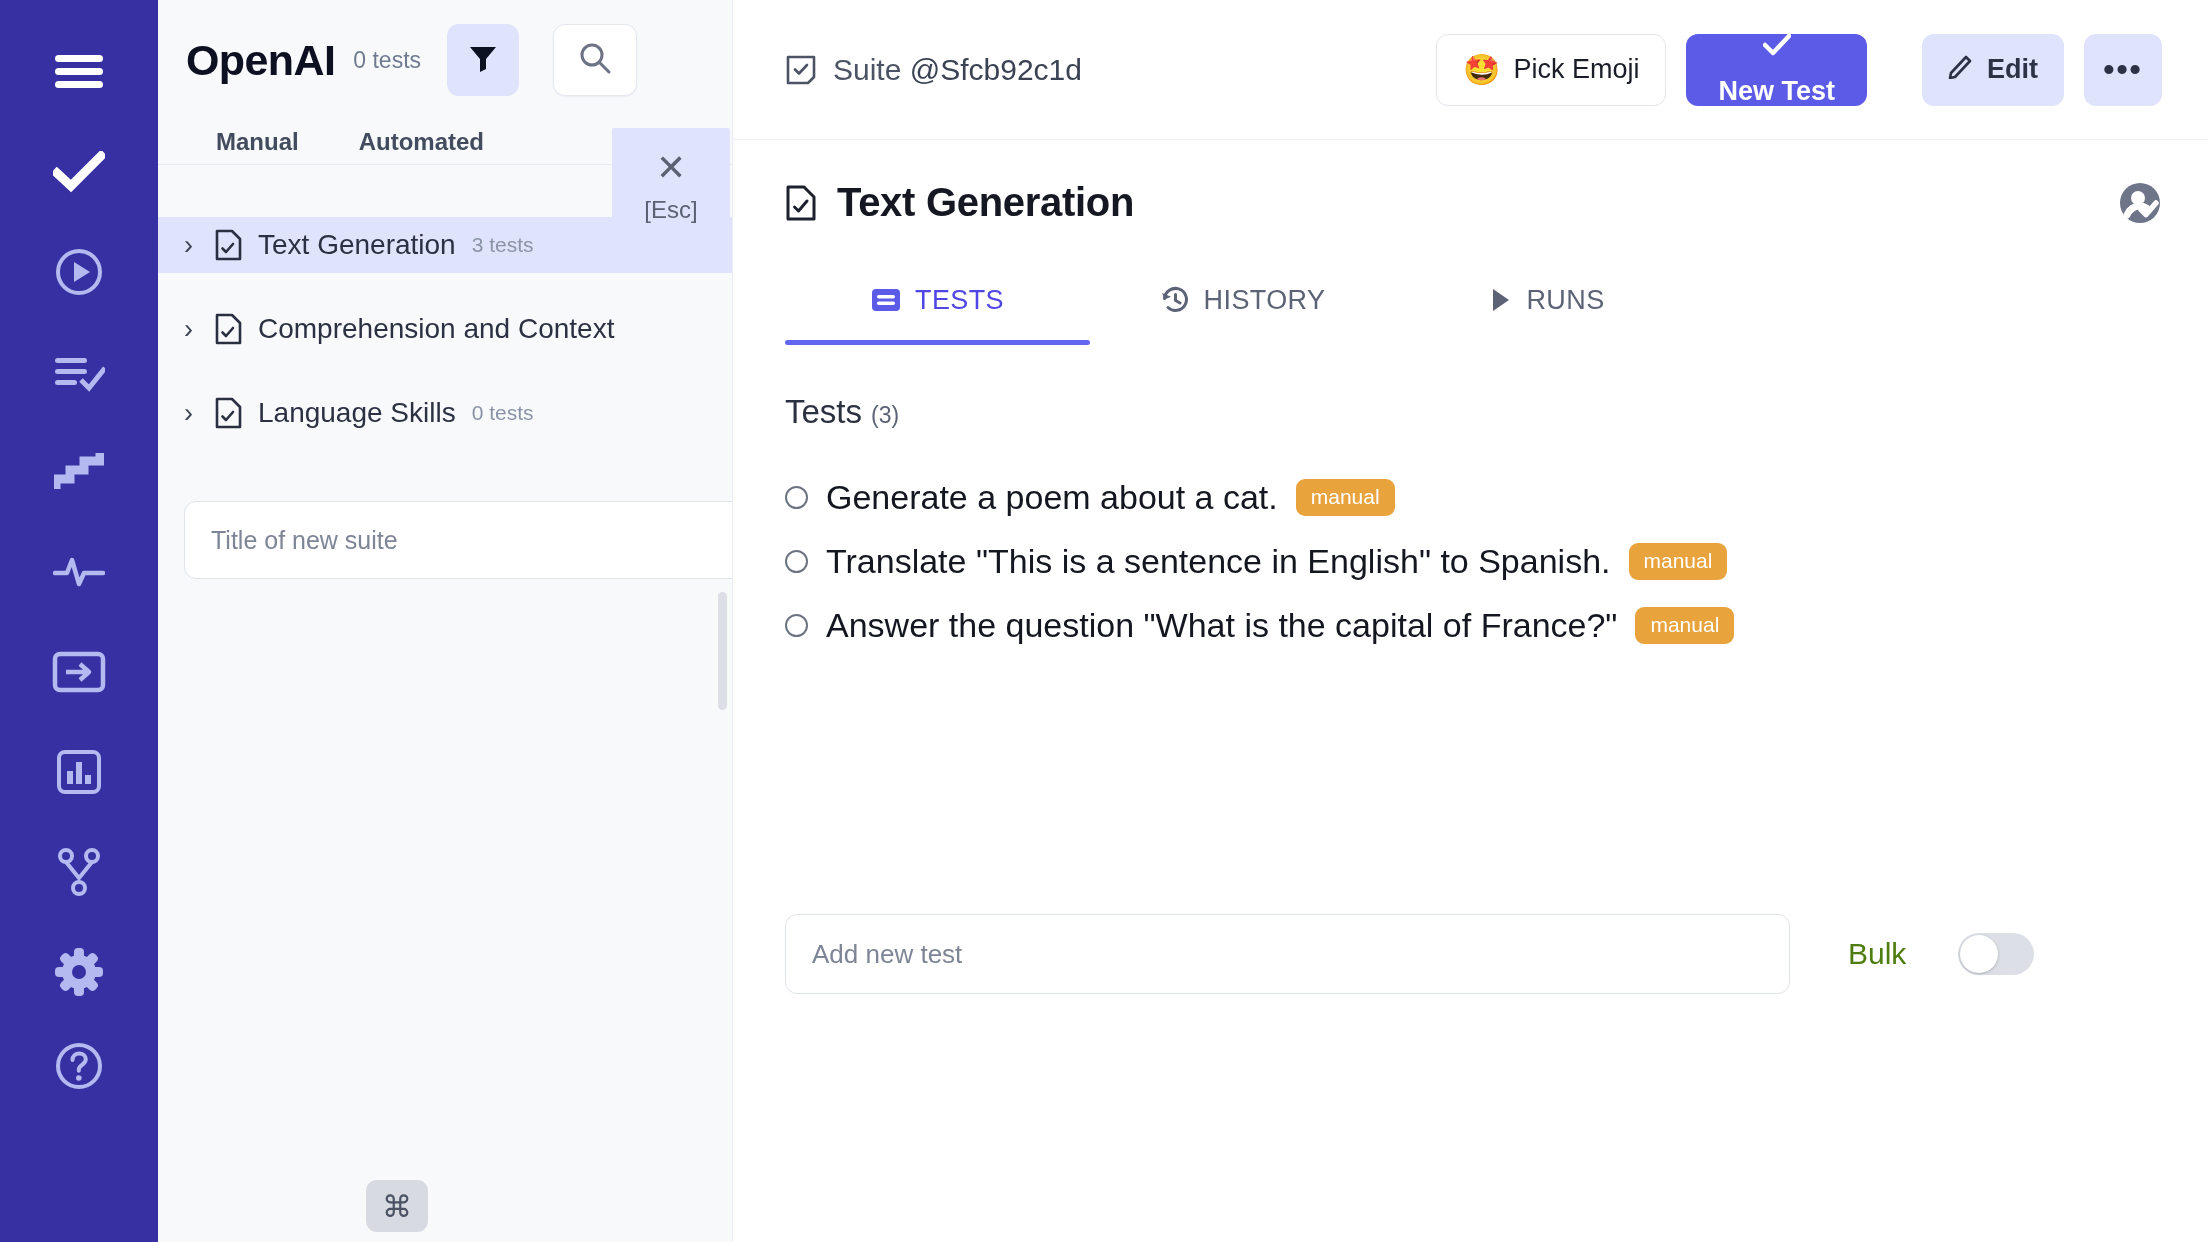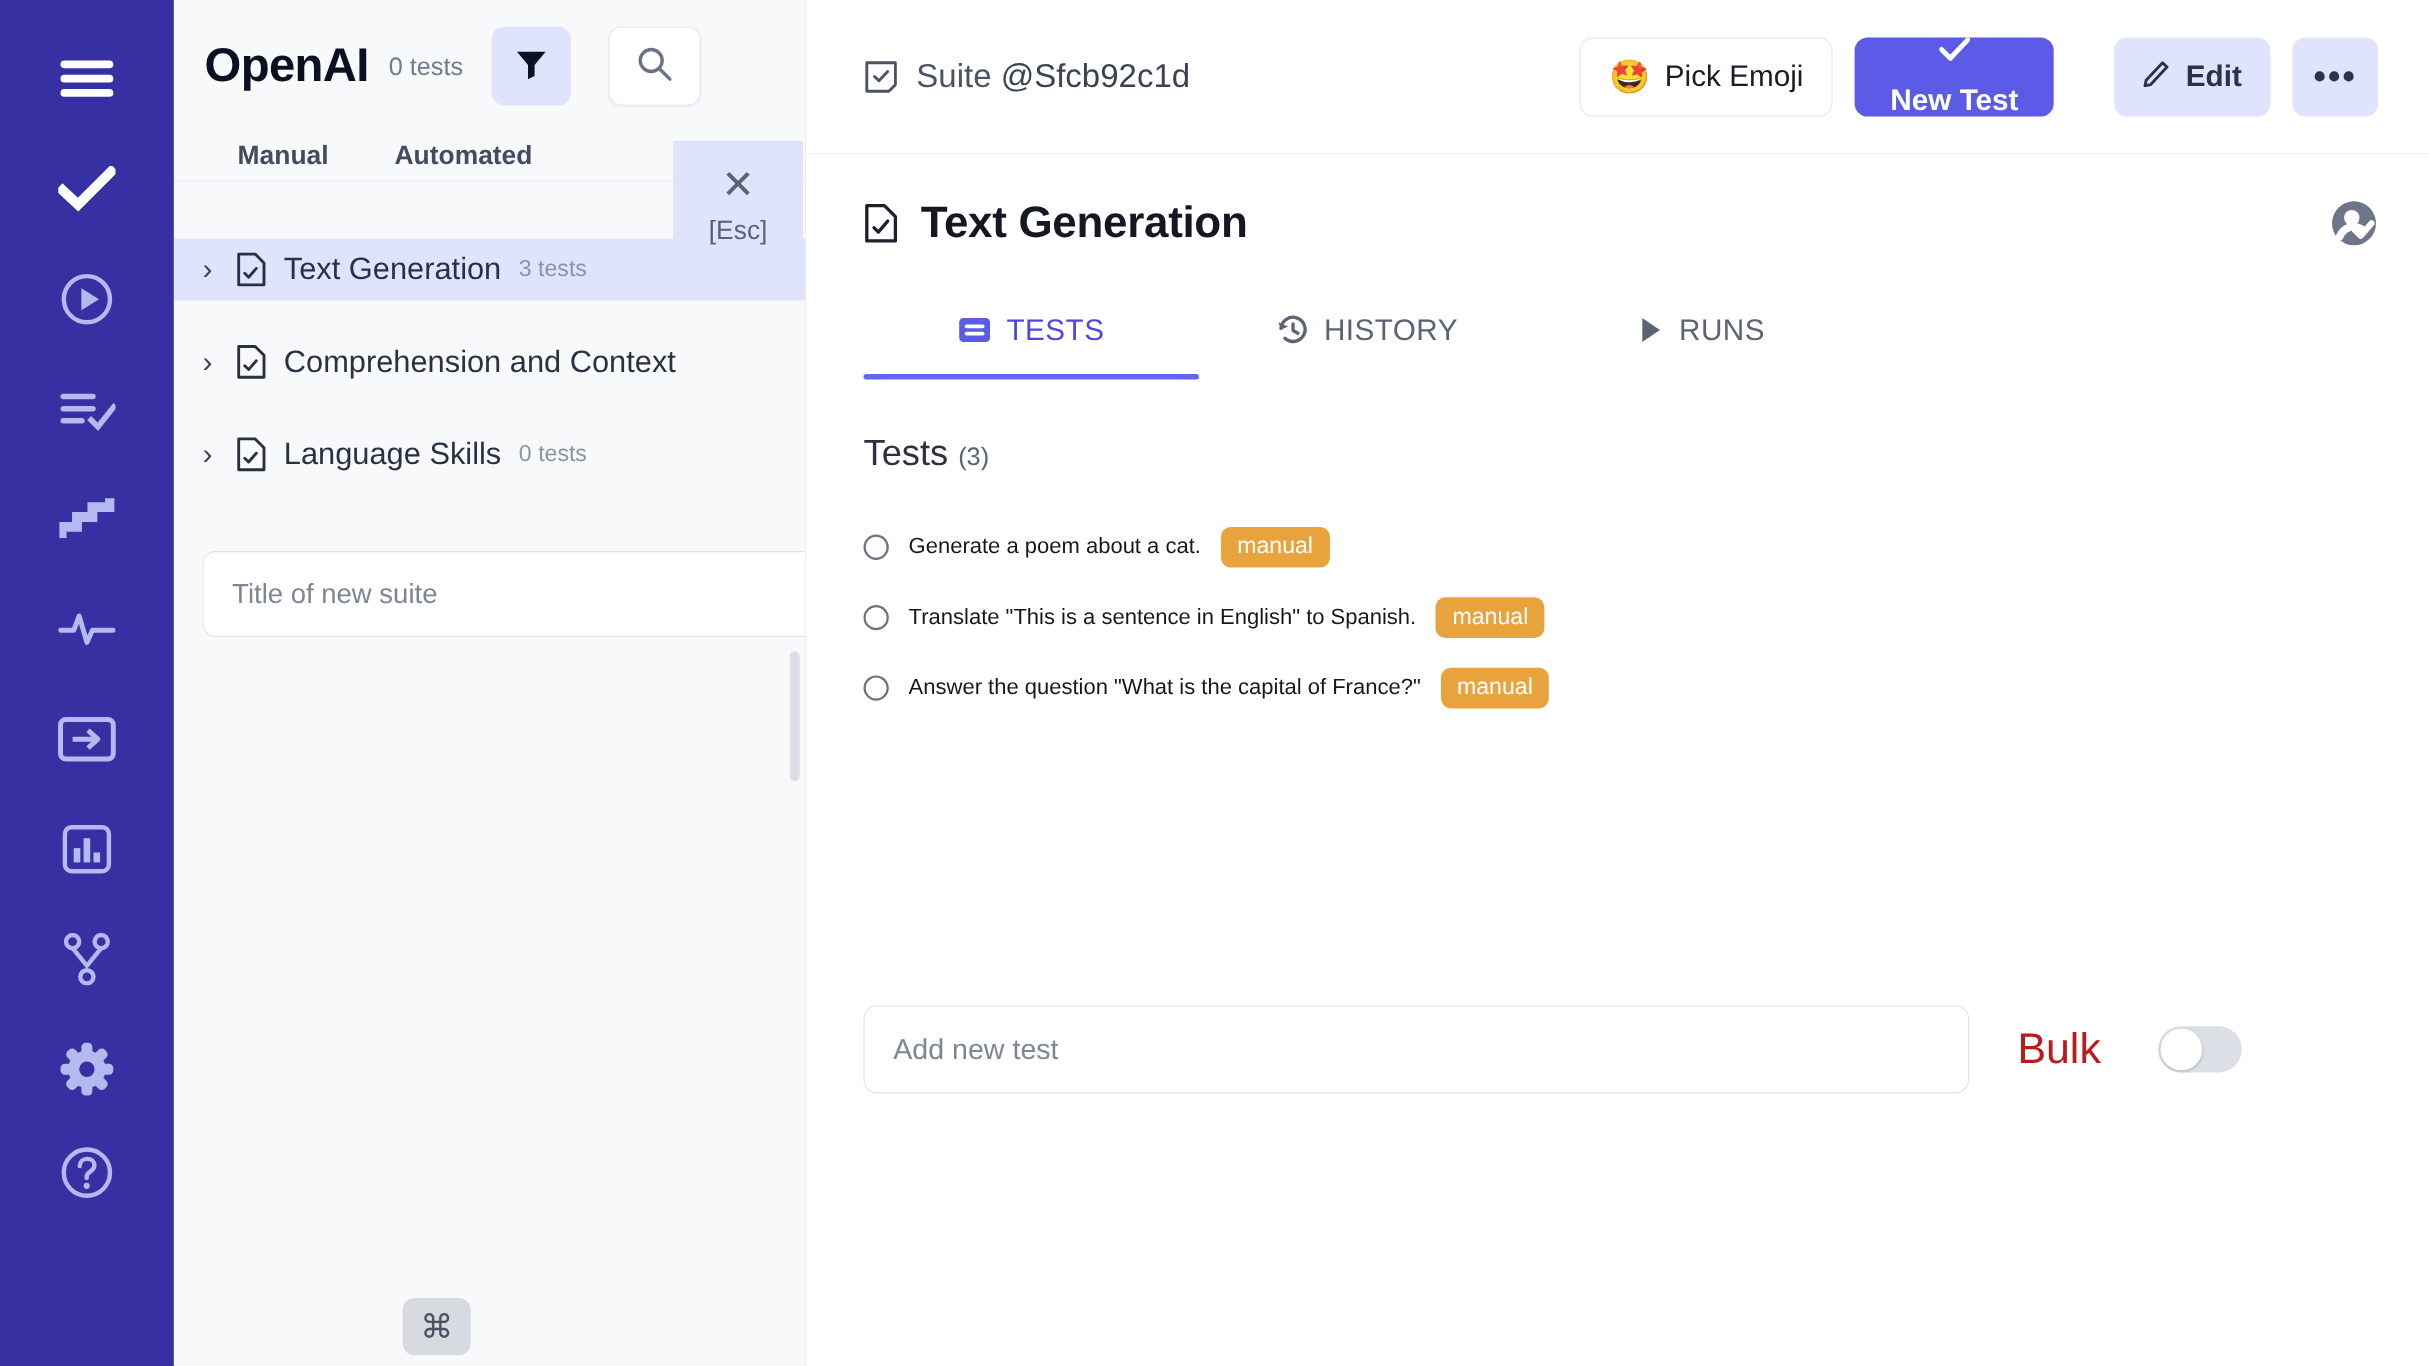--- a/index.html
+++ b/index.html
@@ -204,21 +204,21 @@
 
   .test-list { padding: 34px 0 0 52px; }
   .test-item {
     display: flex; align-items: center; gap: 18px;
     height: 64px; cursor: pointer;
   }
   .radio {
     width: 23px; height: 23px; border-radius: 50%;
     border: 2px solid #6c7382; flex: 0 0 23px;
   }
-  .test-text { font-size: 20px; color: #14171f; white-space: nowrap; }
+  .test-text { font-size: 34px; color: #14171f; white-space: nowrap; }
   .tag-manual {
     background: #e8a33d; color: #ffffff;
     font-size: 21px; border-radius: 9px;
     padding: 6px 15px 7px 15px; font-weight: 500;
     white-space: nowrap;
   }
 
   .bottom-bar {
     margin-top: auto;
     padding: 0 0 248px 52px;
@@ -233,21 +233,21 @@
     font-family: "Liberation Sans", sans-serif;
   }
   .add-test-input::placeholder { color: #7d8596; }
   .btn-create {
     background: #5b5be8; color: #fff; font-weight: 500;
     width: 158px; height: 76px; border-radius: 12px;
     display: flex; align-items: center; justify-content: center;
     font-size: 30px; cursor: pointer; border: none;
     font-family: "Liberation Sans", sans-serif;
   }
-  .bulk-label { font-size: 39px; color: #b91c1c; font-weight: 500; margin-left: 8px; }
+  .bulk-label { font-size: 30px; color: #4d7c0f; font-weight: 500; margin-left: 22px; }
   .toggle {
     width: 76px; height: 42px; border-radius: 21px;
     background: #dcdfe6; position: relative; cursor: pointer;
     margin-left: 16px;
   }
   .toggle .knob {
     position: absolute; left: 2px; top: 2px;
     width: 38px; height: 38px; border-radius: 50%;
     background: #ffffff;
     box-shadow: 0 1px 3px rgba(0,0,0,.22);

